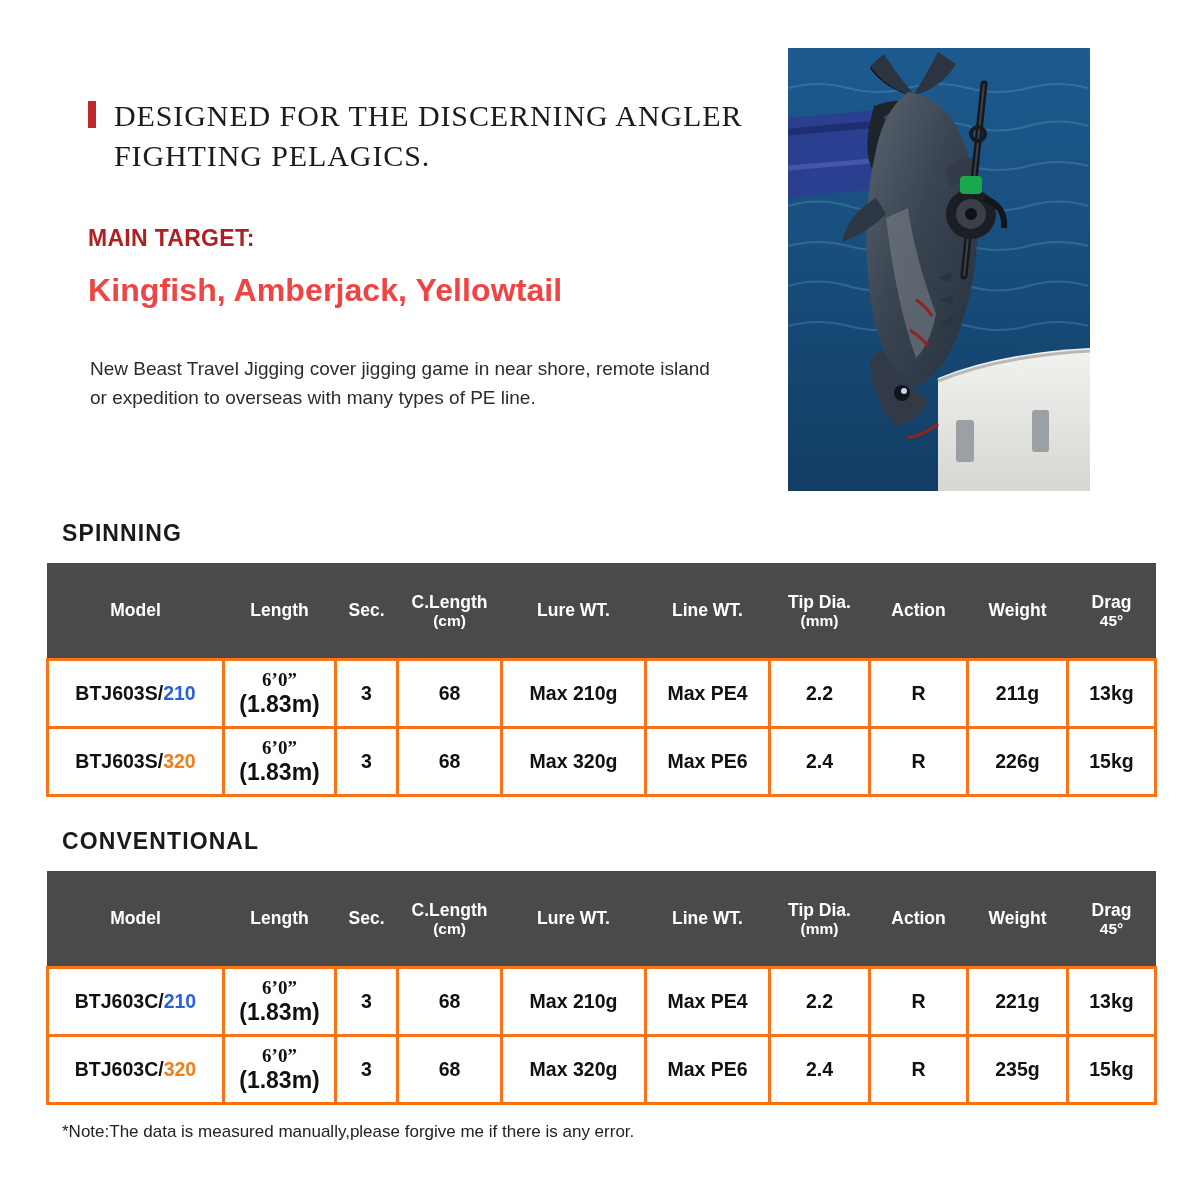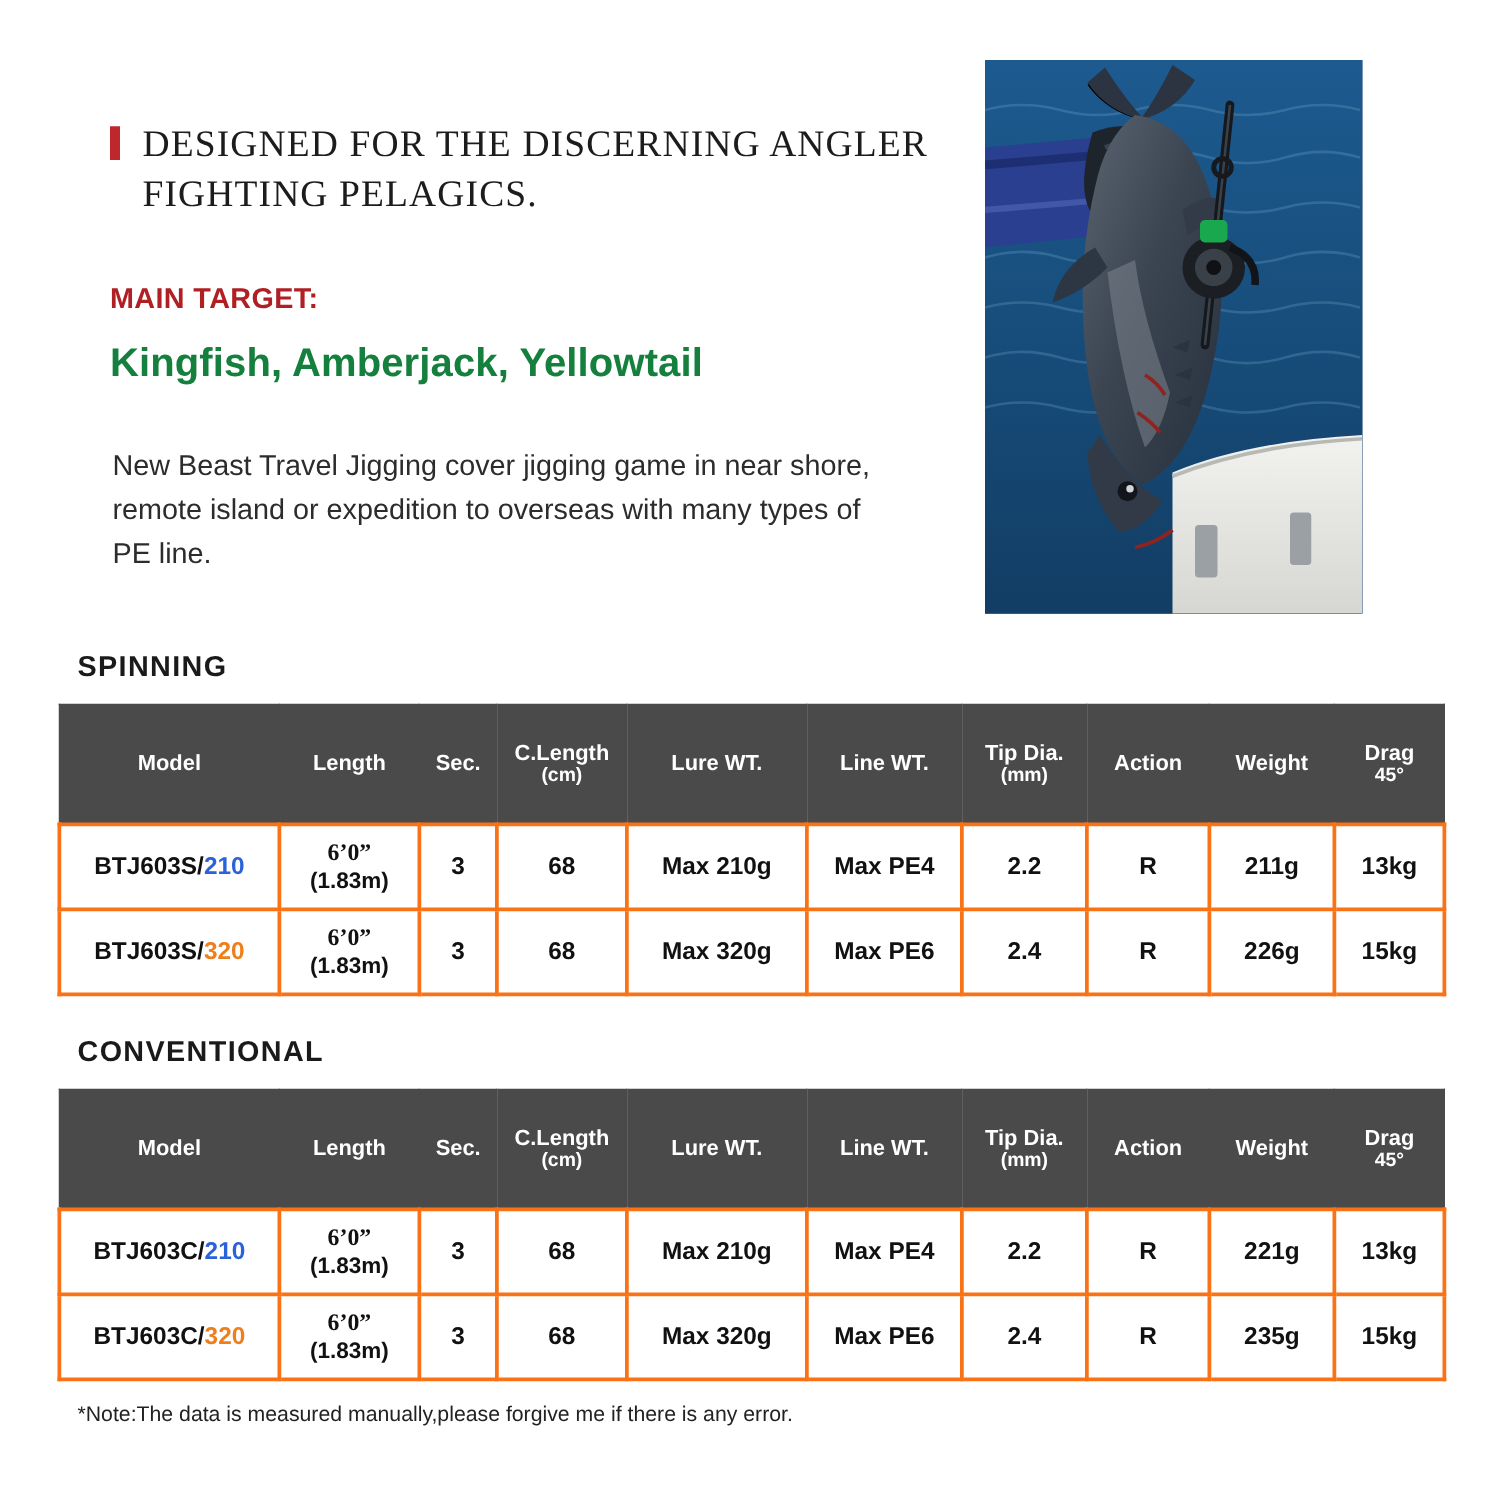--- a/index.html
+++ b/index.html
@@ -53,29 +53,29 @@
     font-weight: bold;
     color: #b01f24;
     letter-spacing: 0.3px;
   }
   .main-target-value {
     position: absolute;
     left: 88px;
     top: 272px;
     font-size: 32px;
     font-weight: bold;
-    color: #15803d;
+    color: #ef4444;
     letter-spacing: 0.1px;
   }
   .blurb {
     position: absolute;
     left: 90px;
     top: 355px;
     width: 630px;
-    font-size: 23px;
+    font-size: 19px;
     line-height: 1.52;
     color: #2c2c2c;
     font-weight: 400;
   }
 
   
   .photo {
     position: absolute;
     left: 788px;
     top: 48px;
@@ -129,21 +129,21 @@
     font-size: 19.5px;
     font-weight: bold;
     color: #111111;
     padding: 2px;
     line-height: 1.18;
   }
   .spec-table tbody td.len {
     font-size: 18px;
   }
   .len-main { display: block; font-size: 19px; font-family: Liberation Serif, serif; }
-  .len-sub { display: block; font-size: 18px; }
+  .len-sub { display: block; font-size: 23px; }
 
   .model-num-blue { color: #2b62d9; }
   .model-num-orange { color: #ef7f1a; }
 
   
   col.c-model { width: 176px; }
   col.c-length { width: 112px; }
   col.c-sec { width: 62px; }
   col.c-clength { width: 104px; }
   col.c-lurewt { width: 144px; }

